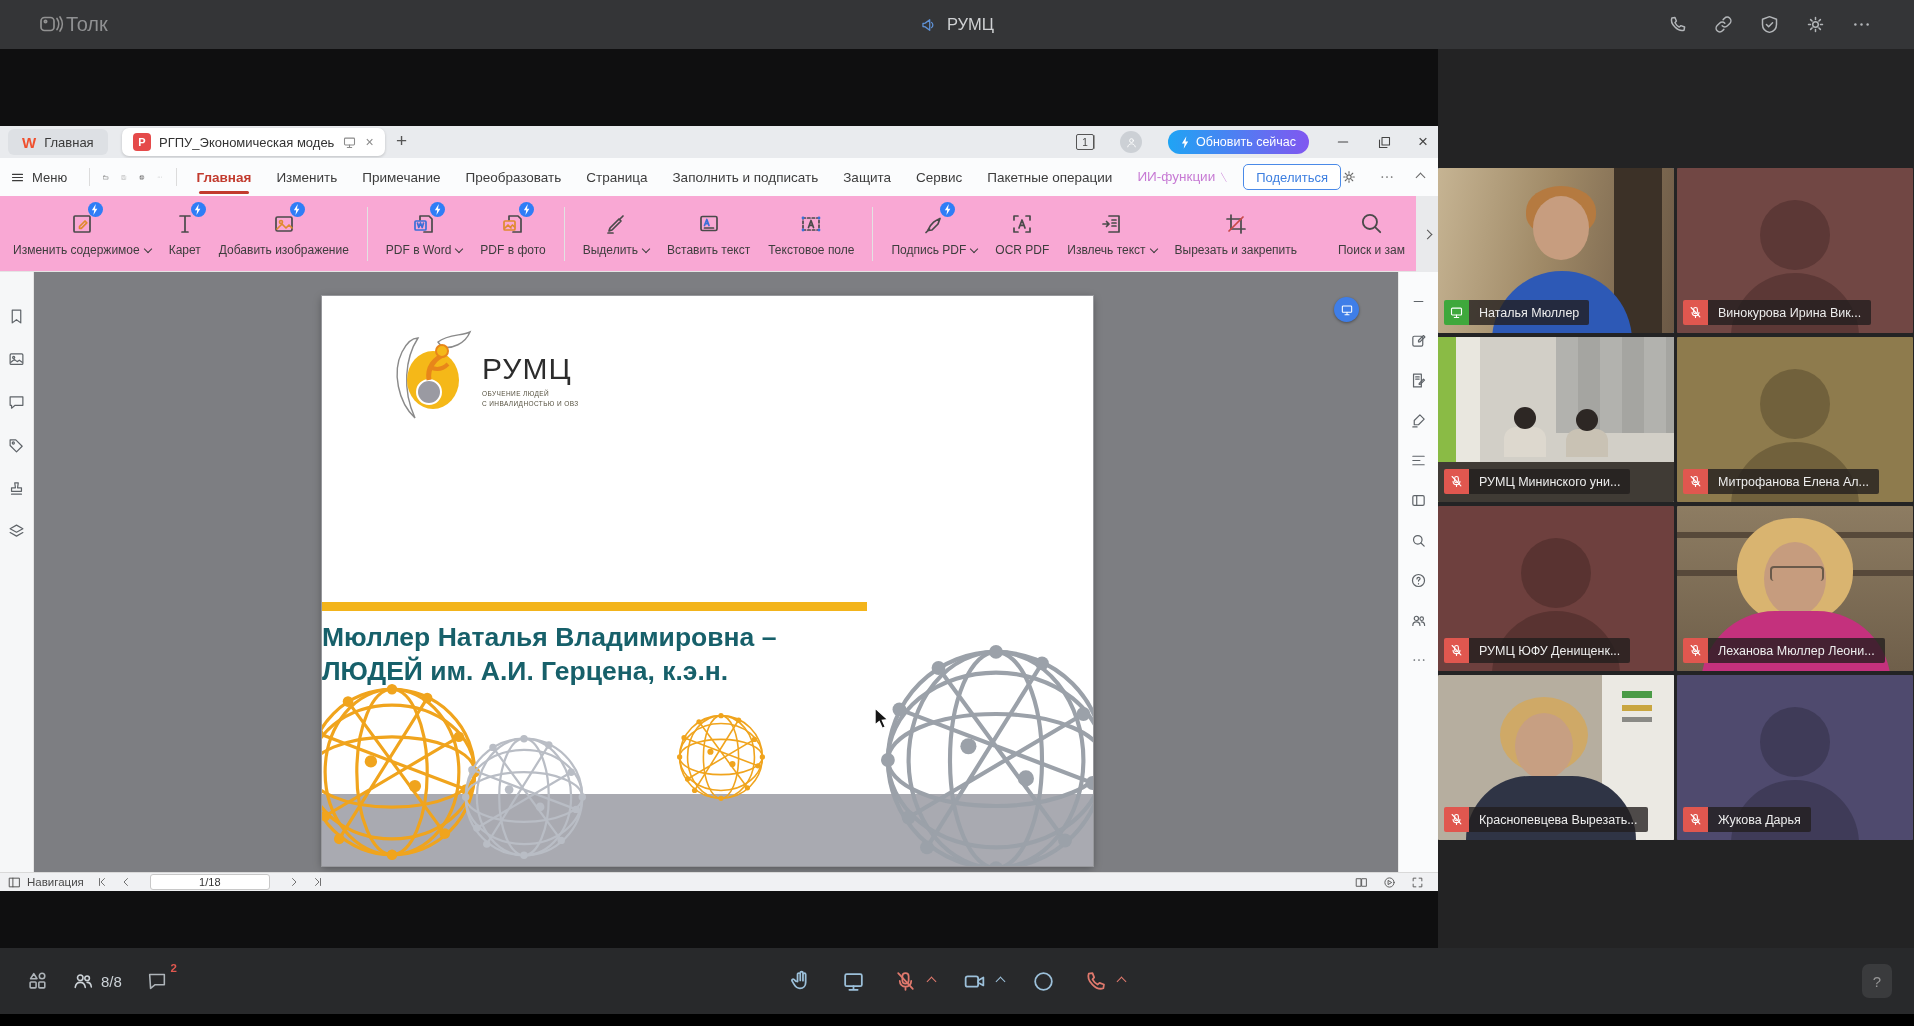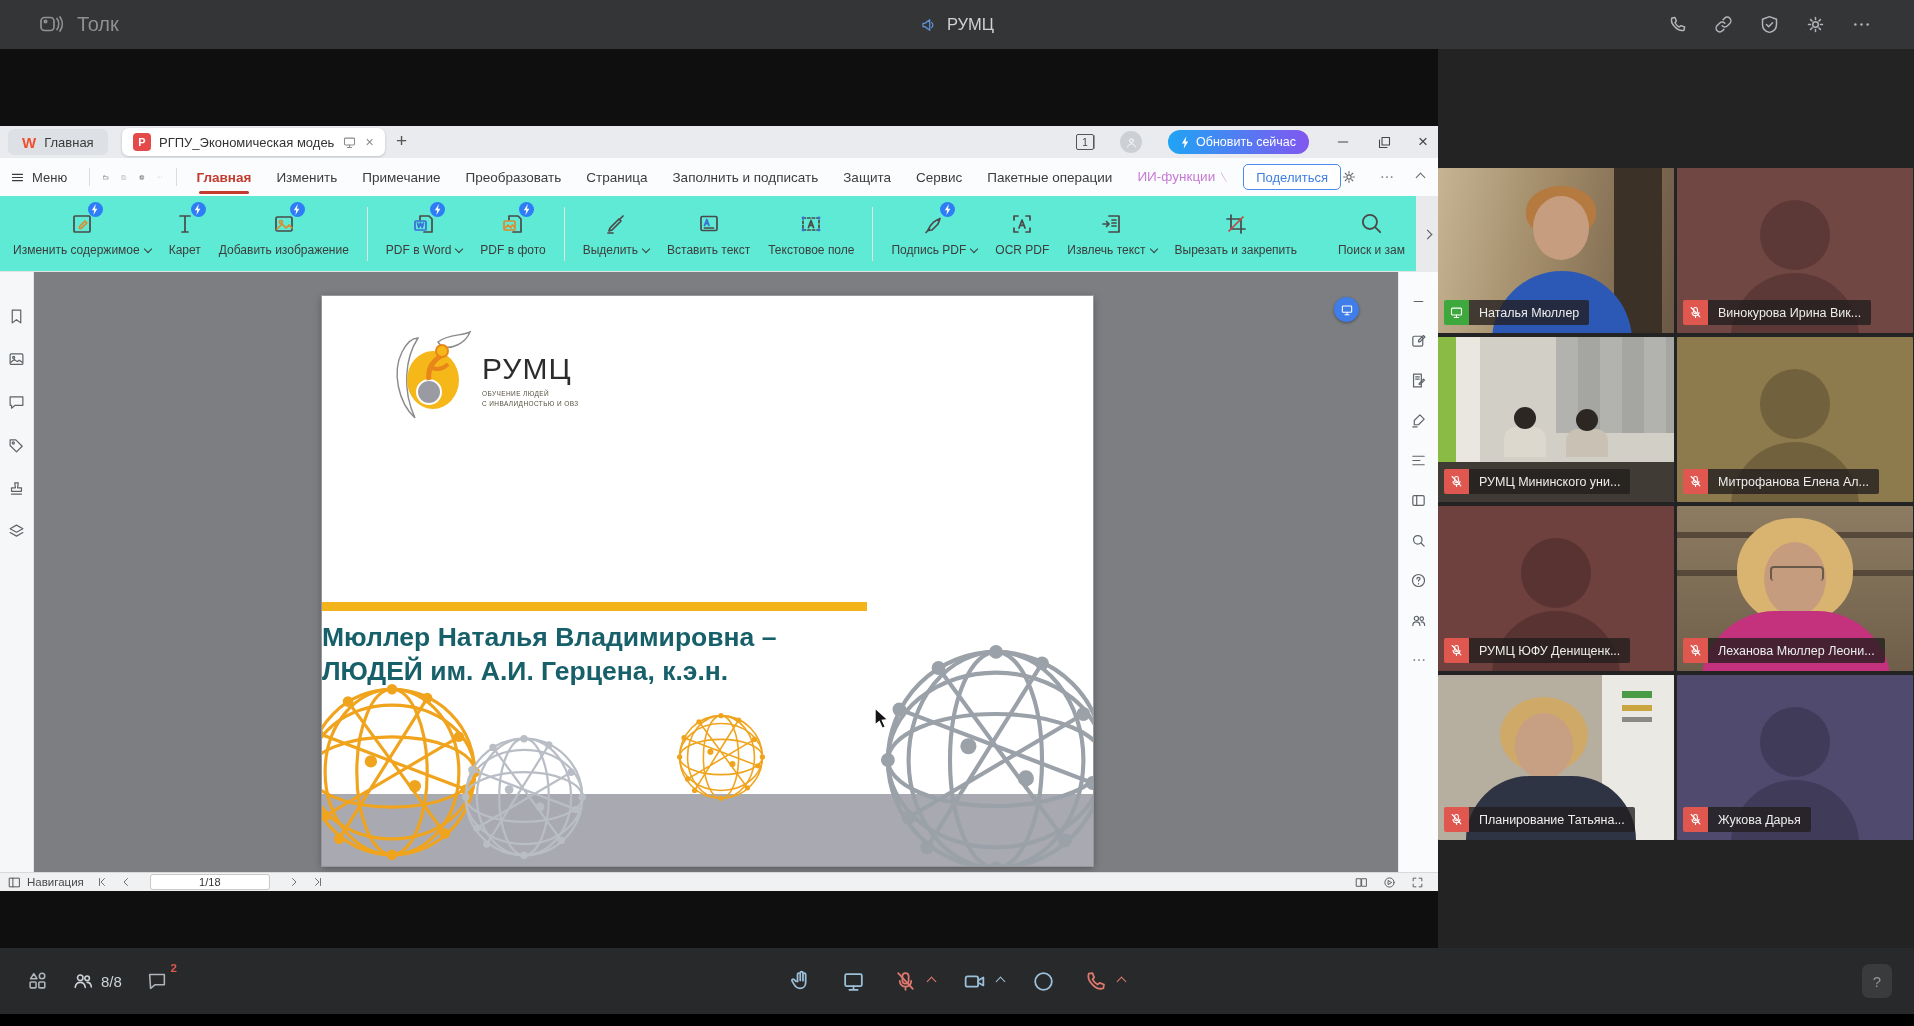--- a/index.html
+++ b/index.html
@@ -5,21 +5,21 @@
   html,body{margin:0;padding:0;background:#000;font-family:"Liberation Sans","DejaVu Sans",sans-serif;}
   .screen{position:relative;width:1914px;height:1026px;overflow:hidden;background:#000;}
   svg{display:block}
   .ic *{stroke:currentColor;fill:none;stroke-width:1.7;stroke-linecap:round;stroke-linejoin:round}
   .ic .f{fill:currentColor;stroke:none}
   .dd{display:inline-block;width:5px;height:5px;border-right:1.4px solid currentColor;border-bottom:1.4px solid currentColor;transform:rotate(45deg);margin:0 0 2px 5px}
   .up{display:inline-block;width:6px;height:6px;border-left:1.7px solid currentColor;border-top:1.7px solid currentColor;transform:rotate(45deg)}
 
   
   .topbar{position:absolute;left:0;top:0;width:100%;height:49px;background:#343537;z-index:40}
-  .tb-left{position:absolute;left:38px;top:0;height:49px;display:flex;align-items:center;gap:12px;color:#929292}
+  .tb-left{position:absolute;left:38px;top:0;height:49px;display:flex;align-items:center;gap:1px;color:#929292}
   .tb-app{font-size:20px;color:#8f9092}
   .tb-center{position:absolute;left:50%;top:0;transform:translateX(-50%);height:49px;display:flex;align-items:center;gap:9px}
   .tb-room{font-size:16.5px;color:#cfd1d3}
   .tb-right{position:absolute;right:42px;top:0;height:49px;display:flex;align-items:center;gap:25px;color:#b3b6b9}
   .tb-right .ibtn{cursor:pointer}
 
   
   .backdrop{position:absolute;left:0;top:49px;width:1438px;height:965px;background:#0f0f10}
   .panel{position:absolute;left:1438px;top:49px;width:476px;height:965px;background:#232324;z-index:10}
   .blackstrip{position:absolute;left:0;top:1014px;width:100%;height:12px;background:#000;z-index:45}
@@ -45,21 +45,21 @@
   .qico{color:#5a5a5a;margin:0 6px}
   .qico.dim{color:#b8b8b8}
   .mitems{display:flex;align-items:center;gap:25px;margin-left:12px;font-size:13.5px;color:#3c3c3c;white-space:nowrap}
   .mact{color:#c23b2e;font-weight:bold;position:relative}
   .mact:after{content:"";position:absolute;left:2px;right:2px;bottom:-9px;height:3px;border-radius:2px;background:#c23b2e}
   .mai{color:#c77ad4}
   .aislash{color:#c77ad4;font-size:12px;margin-left:3px}
   .sharebtn{height:24px;border:1px solid #4a8ae8;color:#3d7fe0;background:#fff;border-radius:5px;font-size:13px;display:flex;align-items:center;padding:0 12px;margin-left:13px}
   .mr-icons{margin-left:auto;display:flex;align-items:center;gap:22px;margin-right:14px;color:#666}
 
-  .toolrow{position:absolute;left:0;top:70px;width:100%;height:76px;background:#5eead4;border-bottom:1px solid #e4e4e4;display:flex;align-items:center;box-sizing:border-box;padding-left:4px}
+  .toolrow{position:absolute;left:0;top:70px;width:100%;height:76px;background:#f9a8d4;border-bottom:1px solid #e4e4e4;display:flex;align-items:center;box-sizing:border-box;padding-left:4px}
   .tool{display:flex;flex-direction:column;align-items:center;gap:7px;padding:0 9px;color:#3d3d3d}
   .ticon{position:relative;height:26px;display:flex;align-items:flex-end;color:#4a4a4a}
   .tlabel{font-size:12px;white-space:nowrap;display:flex;align-items:center}
   .tsep{width:1px;height:54px;background:#e2e2e2;margin:0 9px}
   .ai{position:absolute;top:-8px;right:-9px;width:15px;height:15px;border-radius:50%;background:#2f7df6;display:flex;align-items:center;justify-content:center}
   .tool-search{margin-left:auto;margin-right:24px}
   .expander{position:absolute;right:0;top:70px;width:22px;height:76px;background:#e9eaec;display:flex;align-items:center;justify-content:center;color:#555}
   .expander .fwd{width:6px;height:6px;border-right:1.6px solid #555;border-top:1.6px solid #555;transform:rotate(45deg)}
 
   .work{position:absolute;left:0;top:146px;width:100%;height:600px;background:#7d7e82}
@@ -799,21 +799,21 @@
         <div class="hair"></div>
           <div class="face"></div>
           <div class="body"></div>
       </div>
       <div class="chip">
         <span class="cic cred">
             <svg width="15" height="15" viewBox="0 0 24 24">
               <use href="#micoff"></use>
             </svg>
           </span>
-        <span class="cname">Планирование Татьяна...</span>
+        <span class="cname">Краснопевцева Вырезать...</span>
       </div>
     </div>
 
     <div class="tile c1 r4">
       <div class="scene s8">
           <div class="sil-head"></div>
           <div class="sil-body"></div>
         </div>
       <div class="chip">
         <span class="cic cred">

